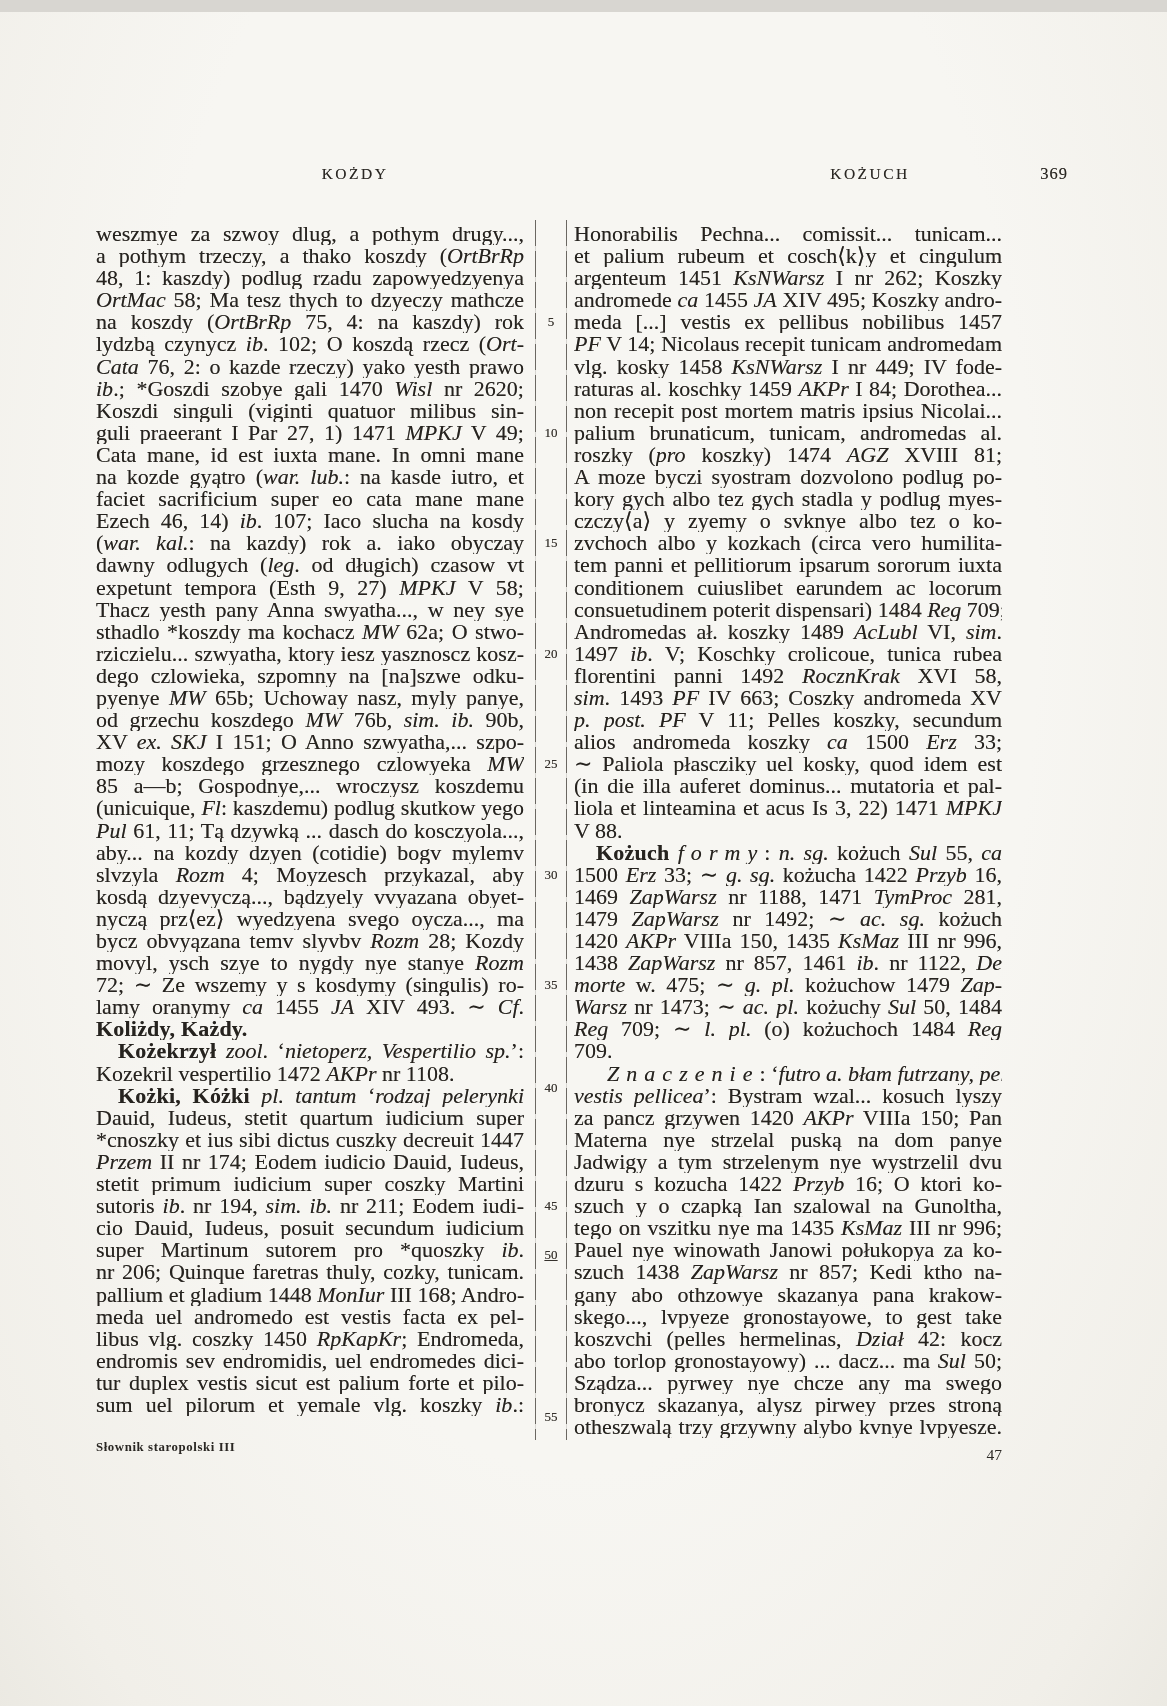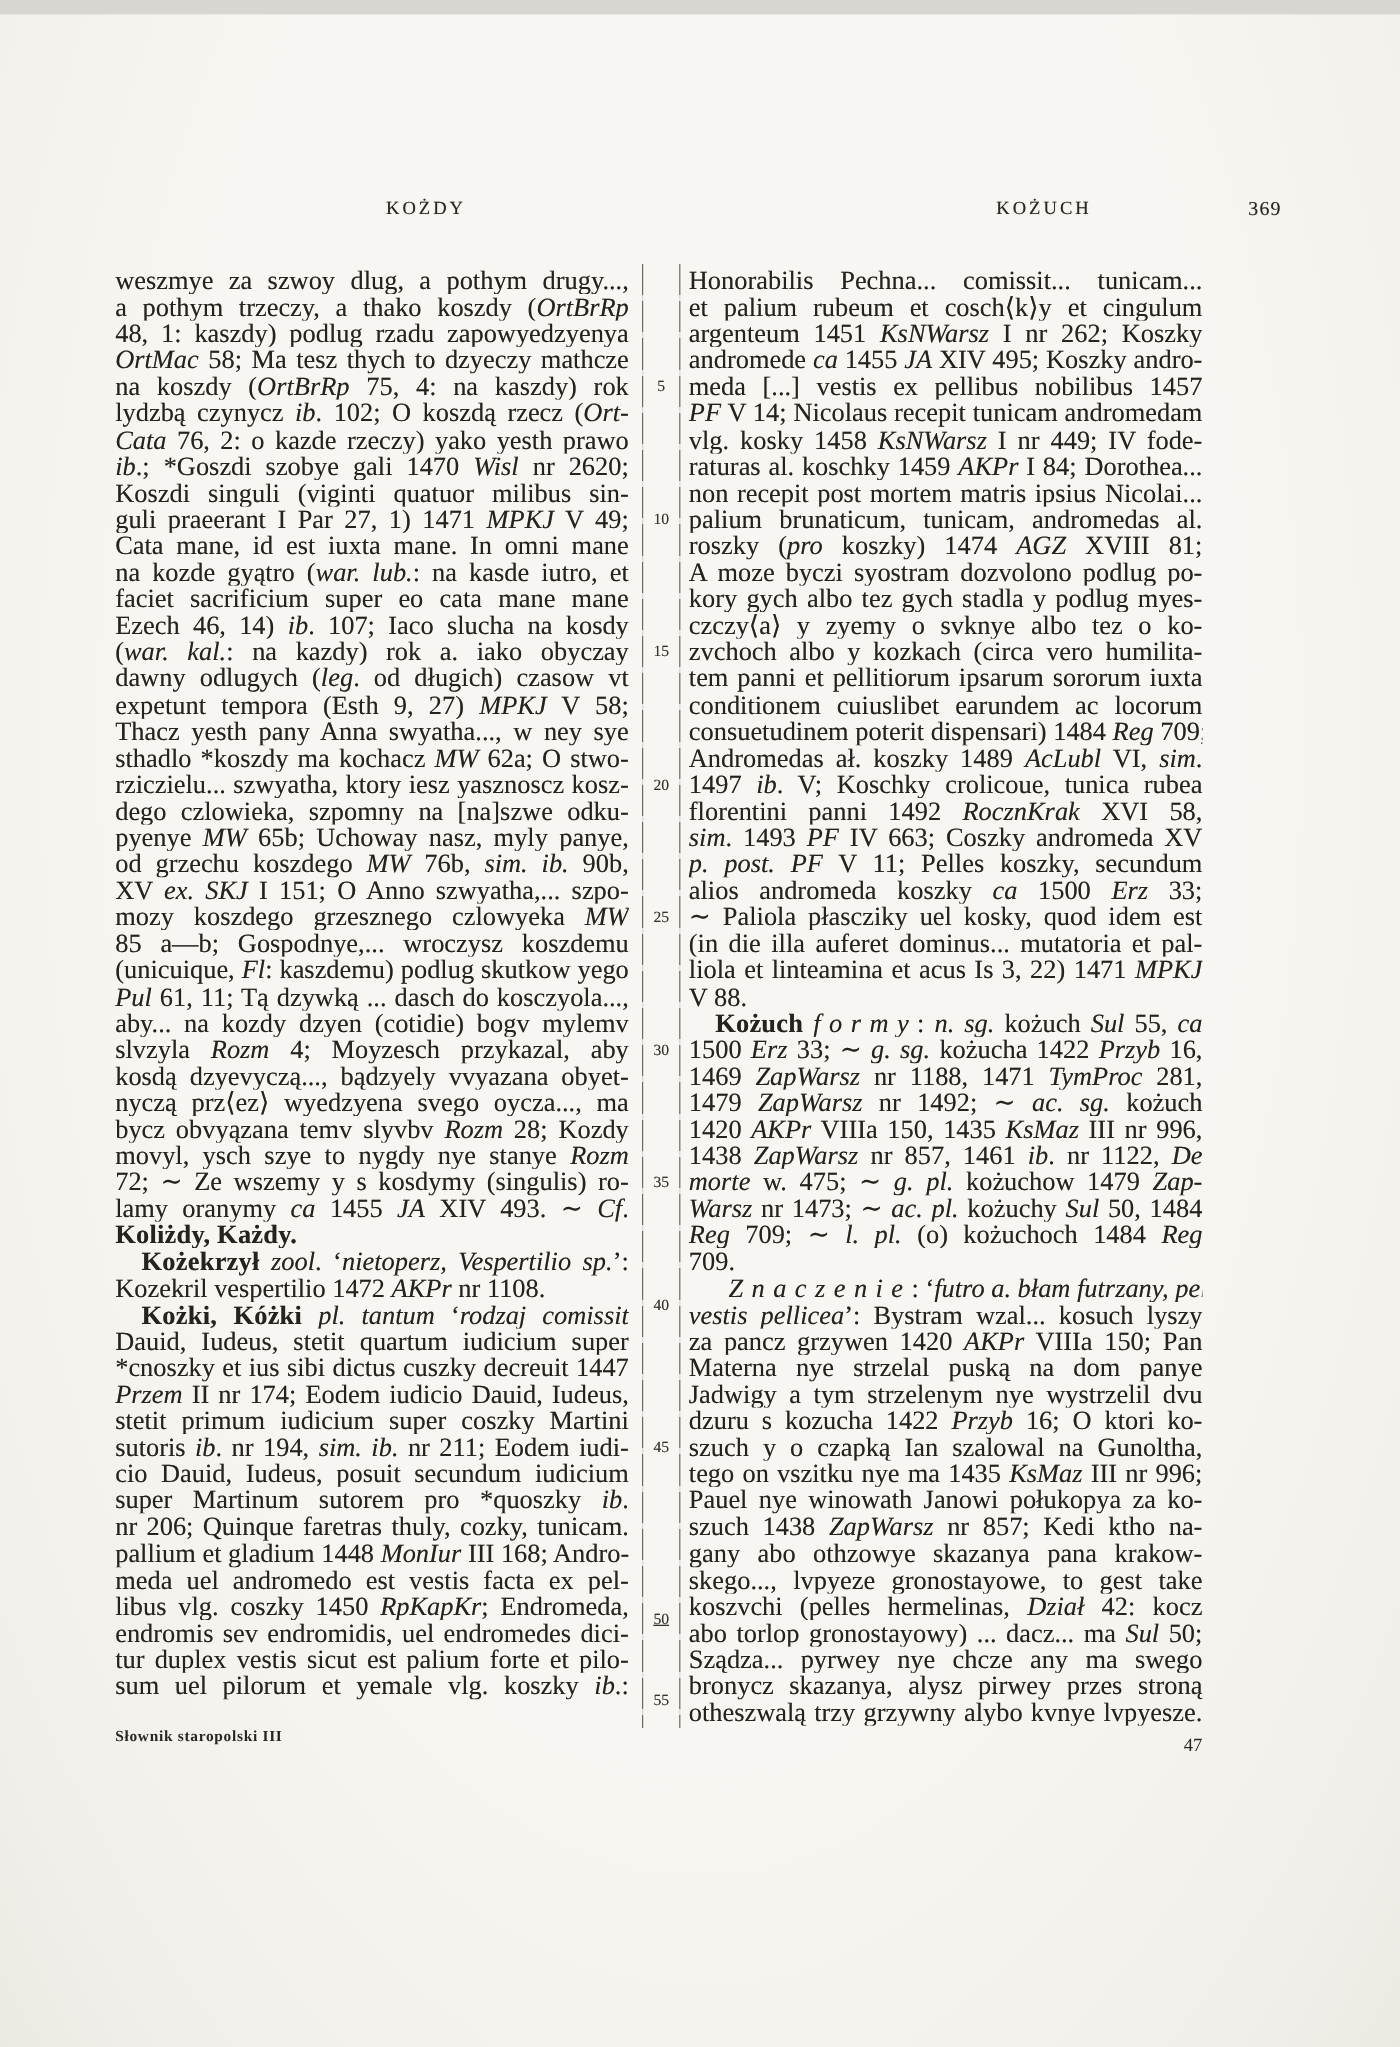--- a/index.html
+++ b/index.html
@@ -103,21 +103,21 @@
       <div class="tline">slvzyla <i>Rozm</i> 4; Moyzesch przykazal, aby</div>
       <div class="tline">kosdą dzyevyczą..., bądzyely vvyazana obyet-</div>
       <div class="tline">nyczą prz⟨ez⟩ wyedzyena svego oycza..., ma</div>
       <div class="tline">bycz obvyązana temv slyvbv <i>Rozm</i> 28; Kozdy</div>
       <div class="tline">movyl, ysch szye to nygdy nye stanye <i>Rozm</i></div>
       <div class="tline">72; ∼ Ze wszemy y s kosdymy (singulis) ro-</div>
       <div class="tline">lamy oranymy <i>ca</i> 1455 <i>JA</i> XIV 493. ∼ <i>Cf</i>.</div>
       <div class="tline short"><b>Koliżdy, Każdy.</b></div>
       <div class="tline"> <b>Kożekrzył</b> <i>zool</i>. ‘<i>nietoperz, Vespertilio sp.</i>’:</div>
       <div class="tline short">Kozekril vespertilio 1472 <i>AKPr</i> nr 1108.</div>
-      <div class="tline"> <b>Kożki, Kóżki</b> <i>pl. tantum</i> ‘<i>rodzaj comissit</i></div>
+      <div class="tline"> <b>Kożki, Kóżki</b> <i>pl. tantum</i> ‘<i>rodzaj pelerynki</i></div>
       <div class="tline">Dauid, Iudeus, stetit quartum iudicium super</div>
       <div class="tline">*cnoszky et ius sibi dictus cuszky decreuit 1447</div>
       <div class="tline"><i>Przem</i> II nr 174; Eodem iudicio Dauid, Iudeus,</div>
       <div class="tline">stetit primum iudicium super coszky Martini</div>
       <div class="tline">sutoris <i>ib</i>. nr 194, <i>sim. ib.</i> nr 211; Eodem iudi-</div>
       <div class="tline">cio Dauid, Iudeus, posuit secundum iudicium</div>
       <div class="tline">super Martinum sutorem pro *quoszky <i>ib</i>.</div>
       <div class="tline">nr 206; Quinque faretras thuly, cozky, tunicam.</div>
       <div class="tline">pallium et gladium 1448 <i>MonIur</i> III 168; Andro-</div>
       <div class="tline">meda uel andromedo est vestis facta ex pel-</div>
@@ -131,21 +131,21 @@
   <div id="gutter-numbers">
       <div class="lnum" style="top: 88.4px;">5</div>
       <div class="lnum" style="top: 198.9px;">10</div>
       <div class="lnum" style="top: 309.4px;">15</div>
       <div class="lnum" style="top: 419.9px;">20</div>
       <div class="lnum" style="top: 530.4px;">25</div>
       <div class="lnum" style="top: 640.9px;">30</div>
       <div class="lnum" style="top: 751.4px;">35</div>
       <div class="lnum" style="top: 854px;">40</div>
       <div class="lnum" style="top: 972.4px;">45</div>
-      <div class="lnum" style="top: 1115px; text-decoration: underline;">50</div>
+      <div class="lnum" style="top: 1021px; text-decoration: underline;">50</div>
       <div class="lnum" style="top: 1183px;">55</div>
     </div>
   <div id="rule-b" class="rule"></div>
 
   <div id="col-right" class="col">
       <div class="tline">Honorabilis Pechna... comissit... tunicam...</div>
       <div class="tline">et palium rubeum et cosch⟨k⟩y et cingulum</div>
       <div class="tline">argenteum 1451 <i>KsNWarsz</i> I nr 262; Koszky</div>
       <div class="tline">andromede <i>ca</i> 1455 <i>JA</i> XIV 495; Koszky andro-</div>
       <div class="tline">meda [...] vestis ex pellibus nobilibus 1457</div>

